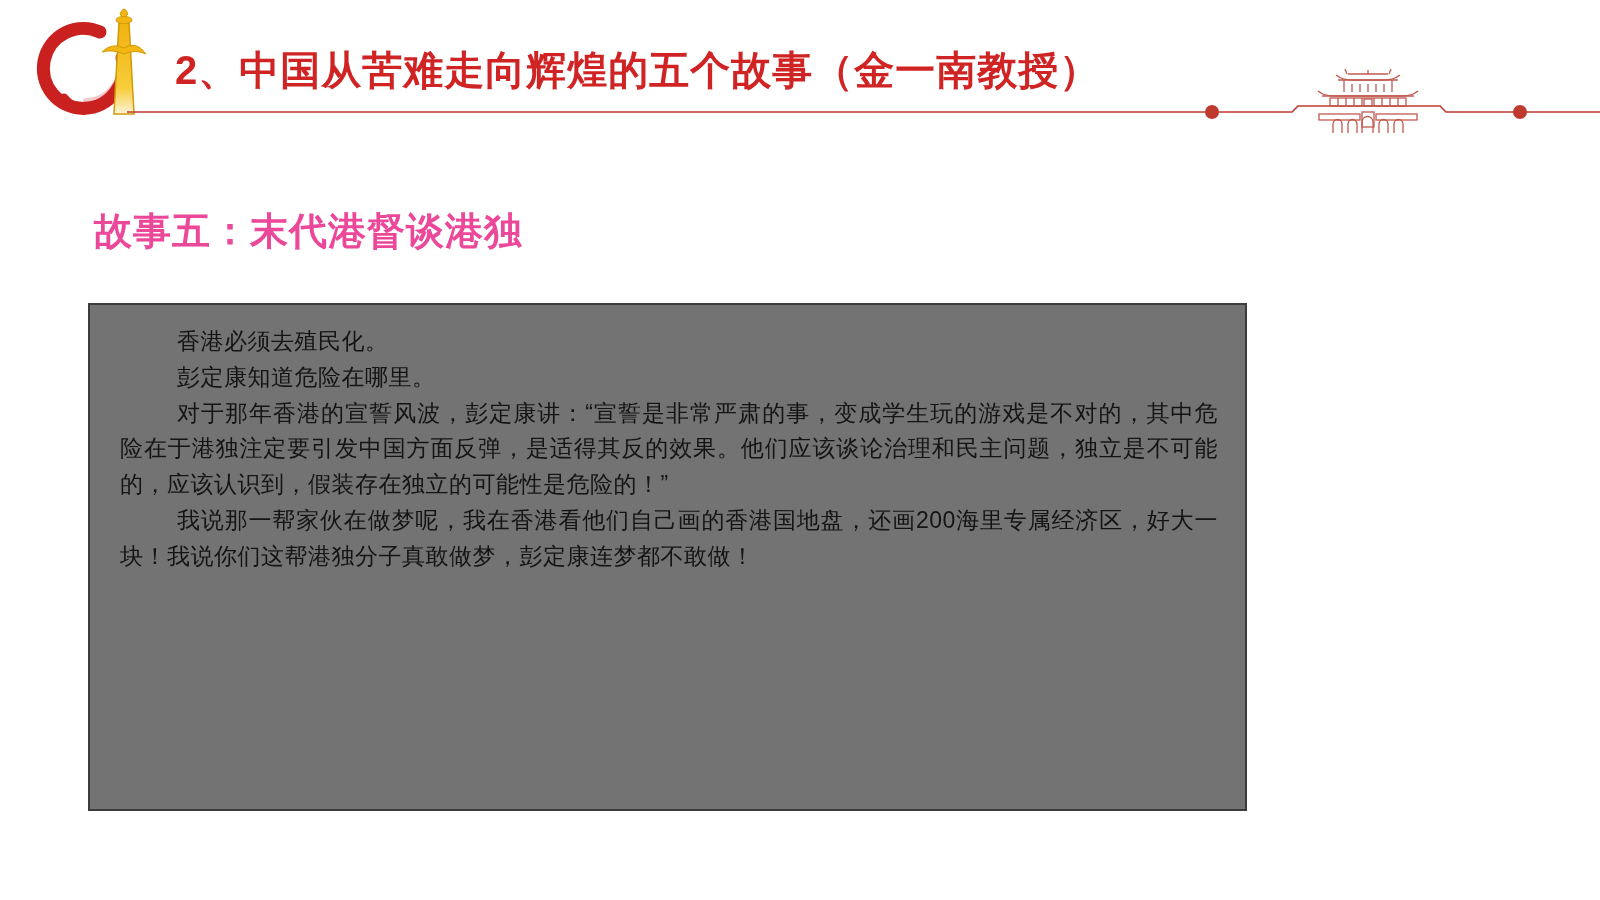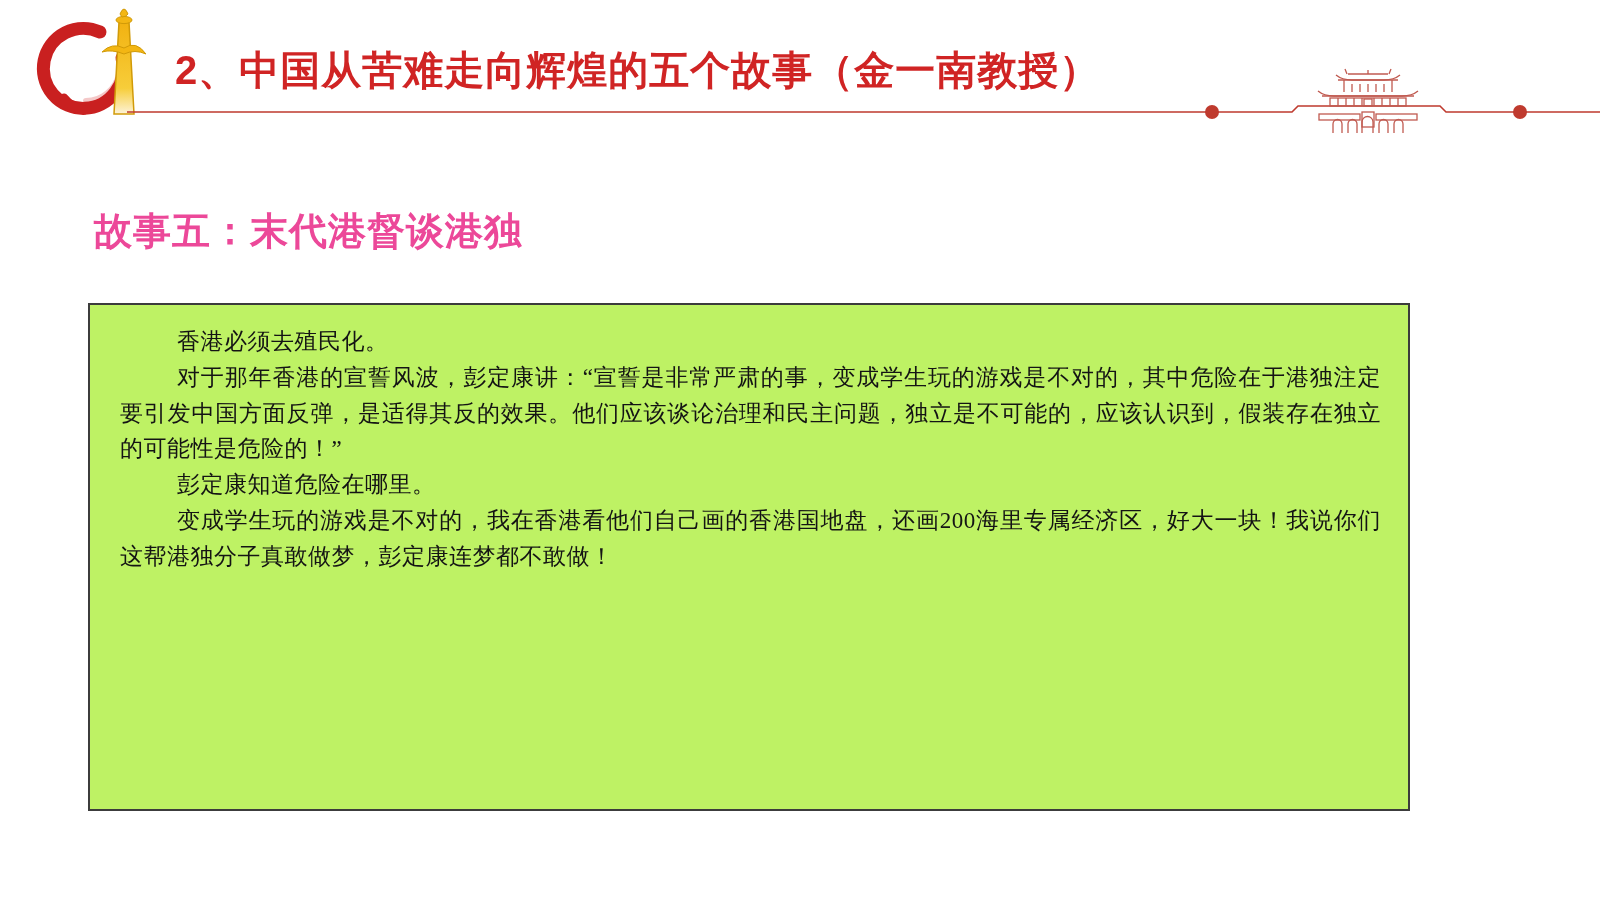--- a/index.html
+++ b/index.html
@@ -22,25 +22,24 @@
   
   .story-subtitle{
     position:absolute;left:94px;top:206px;margin:0;
     font-size:38px;font-weight:bold;letter-spacing:1px;
     color:#ec4899;white-space:nowrap;
   }
 
   
   .text-box{
     position:absolute;left:88px;top:303px;
-    width:1322px;height:508px;
-    border:2px solid #3c3c3c;background:#bef264;
+    width:1159px;height:508px;
+    border:2px solid #3c3c3c;background:#737373;
     box-sizing:border-box;
     padding:19px 27px 0 30px;
-    font-family:Liberation Serif, serif;
   }
   .text-box p{
     margin:0;
     font-size:23px;line-height:35.8px;
     color:#141414;
     text-align:justify;
     text-indent:57px;
     letter-spacing:0.5px;
   }
 </style>
@@ -106,18 +105,18 @@
       <path d="M1362,133 V122 A5.5,5.5 0 0 1 1373,122 V133"></path>
       <path d="M1379,133 V124 A4.5,4.5 0 0 1 1388,124 V133"></path>
       <path d="M1394,133 V124 A4.5,4.5 0 0 1 1403,124 V133"></path>
     </g>
   </svg>
 
   <h2 class="story-subtitle">故事五：末代港督谈港独</h2>
 
   <div class="text-box">
     <p>香港必须去殖民化。</p>
+    <p>彭定康知道危险在哪里。</p>
     <p>对于那年香港的宣誓风波，彭定康讲：“宣誓是非常严肃的事，变成学生玩的游戏是不对的，其中危险在于港独注定要引发中国方面反弹，是适得其反的效果。他们应该谈论治理和民主问题，独立是不可能的，应该认识到，假装存在独立的可能性是危险的！”</p>
-    <p>彭定康知道危险在哪里。</p>
-    <p>变成学生玩的游戏是不对的，我在香港看他们自己画的香港国地盘，还画200海里专属经济区，好大一块！我说你们这帮港独分子真敢做梦，彭定康连梦都不敢做！</p>
+    <p>我说那一帮家伙在做梦呢，我在香港看他们自己画的香港国地盘，还画200海里专属经济区，好大一块！我说你们这帮港独分子真敢做梦，彭定康连梦都不敢做！</p>
   </div>
 
 </div>
 
 </body></html>

